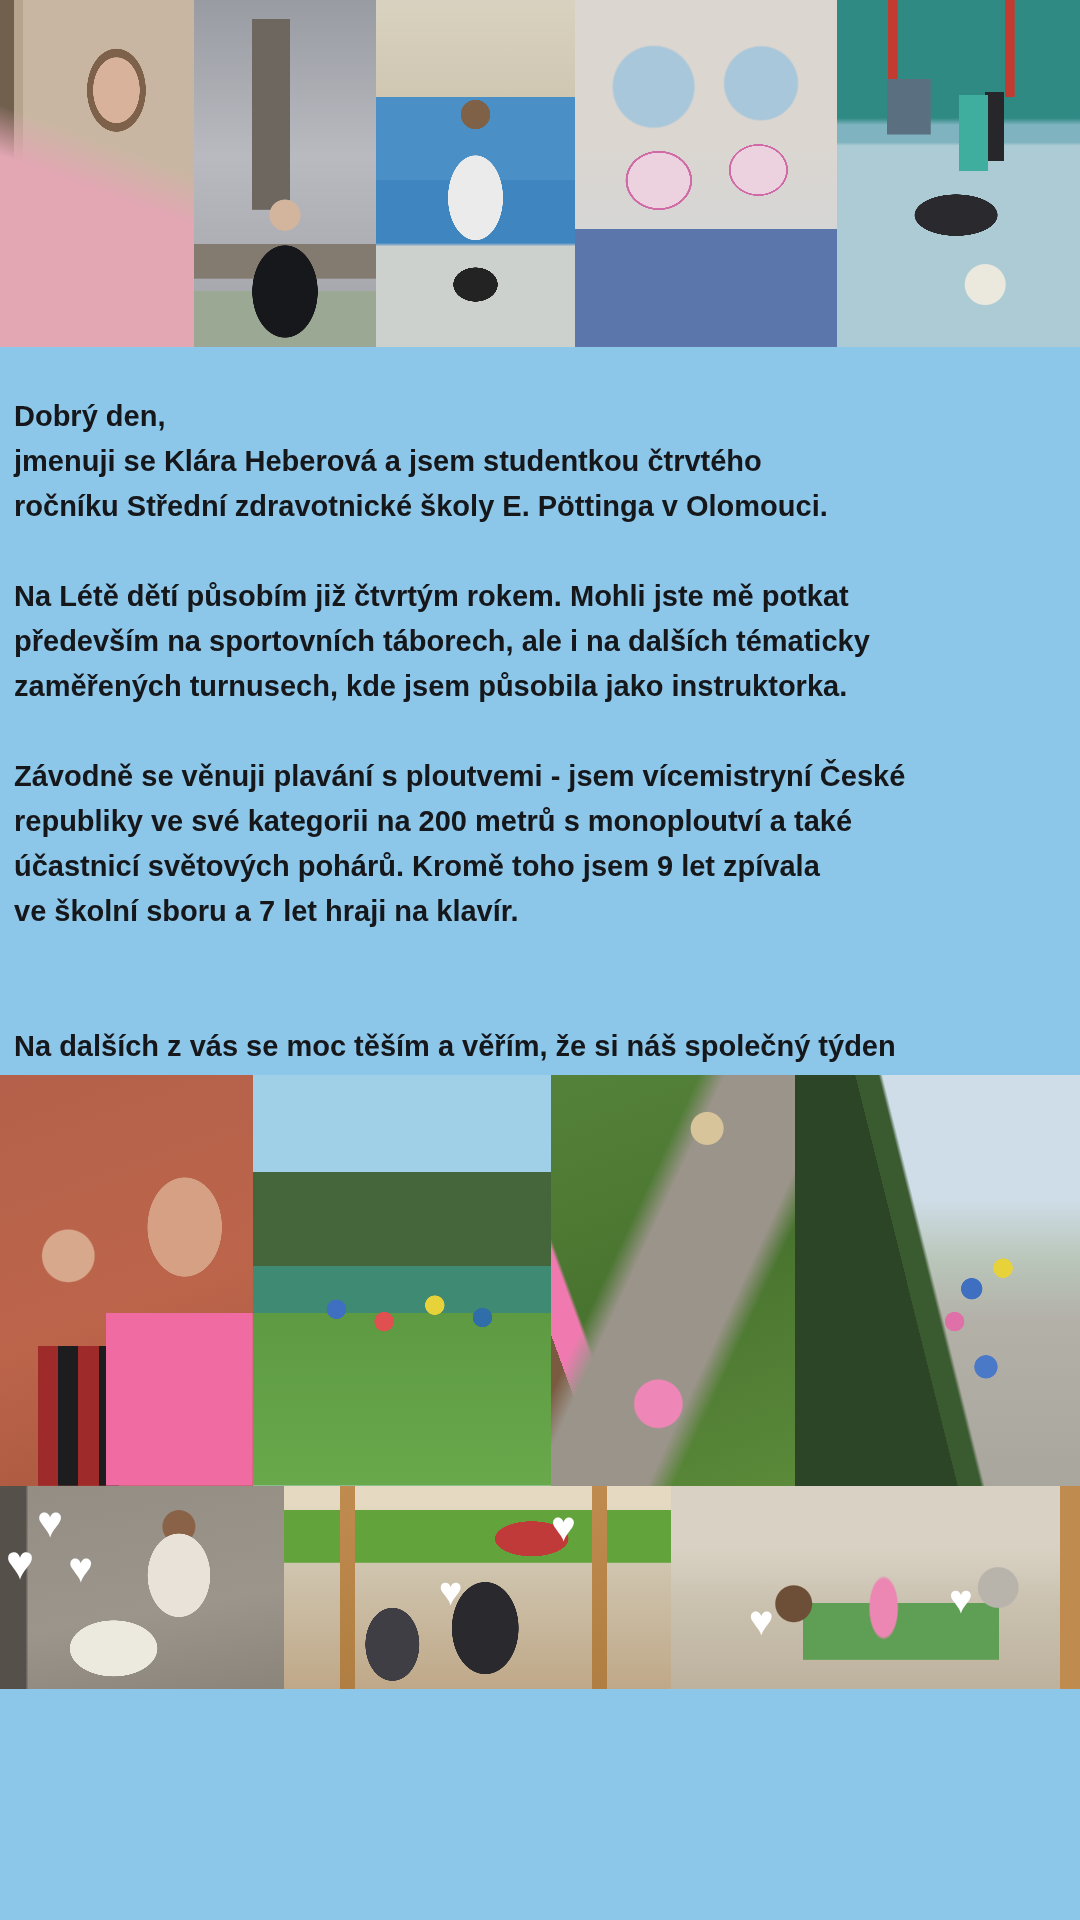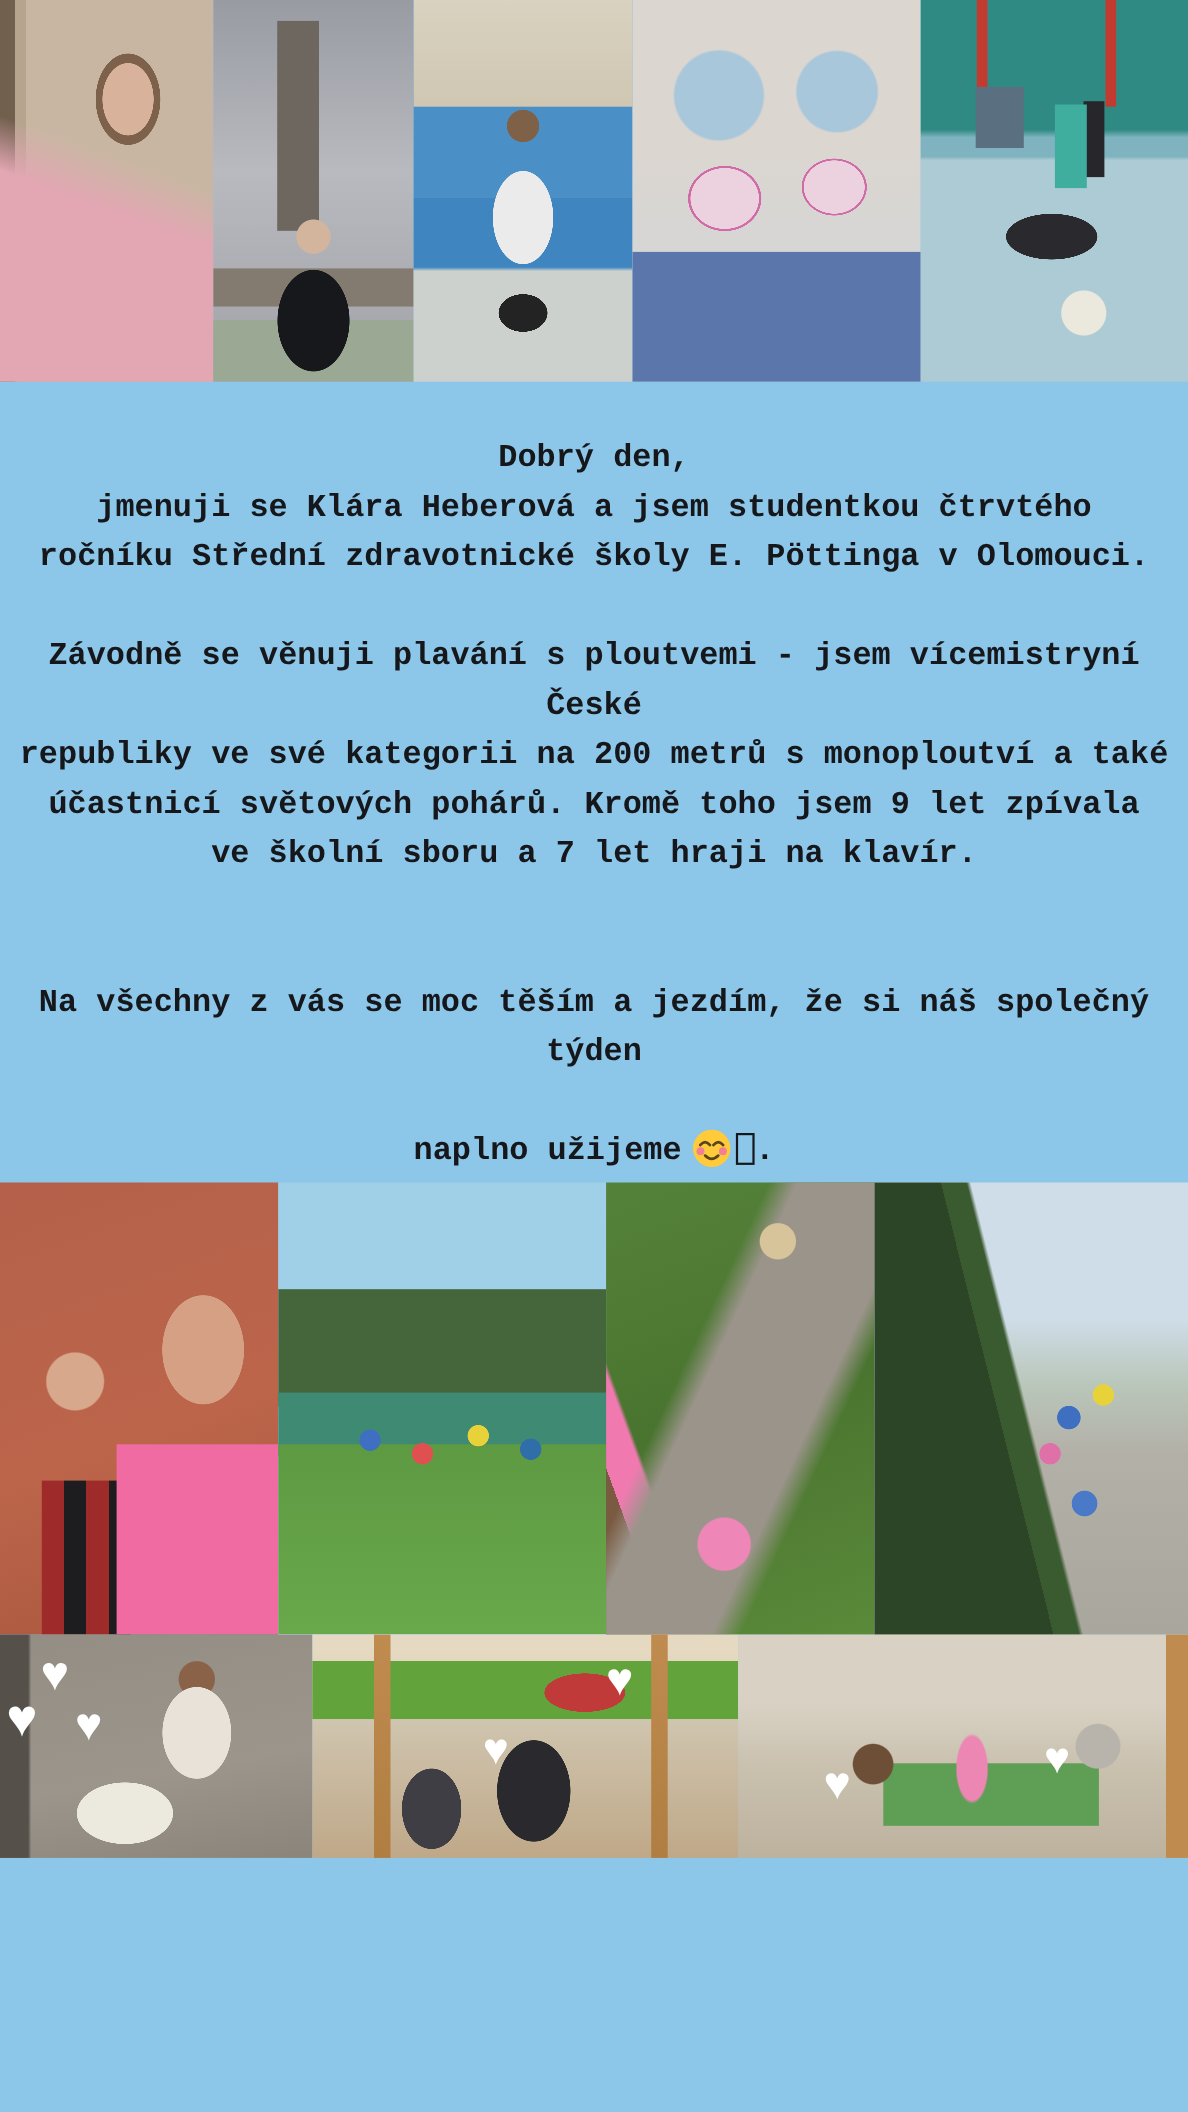--- a/index.html
+++ b/index.html
@@ -115,23 +115,22 @@
   .h3{left:24%;top:30%;font-size:42px;}
   .h4{left:69%;top:10%;font-size:42px;}
   .h5{left:40%;top:42%;font-size:40px;}
   .h6{left:19%;top:56%;font-size:42px;}
   .h7{left:68%;top:46%;font-size:40px;}
 
   
   .text-section{
     height:728px;box-sizing:border-box;
     padding:47px 14px 0;
-    text-align:center;
+    text-align:left;
     color:#16171b;
-    font-family:Liberation Mono, monospace;
   }
   .para{
     margin:0 0 45px;
     font-size:29px;line-height:45px;font-weight:700;
     white-space:pre-line;
   }
   .para:last-child{margin-bottom:0;}
   .emoji{vertical-align:-8px;margin-left:9px;}
   .tofu{
     display:inline-block;width:17px;height:29px;
@@ -149,26 +148,29 @@
     <div class="ph t2" title="Girl in black winter coat and beanie in front of Big Ben under a cloudy sky"></div>
     <div class="ph t3" title="Swimmer in white t-shirt with medal and trophy beside an indoor pool"></div>
     <div class="ph t4" title="Two people in blue surgical caps, pink patterned face masks and blue gowns"></div>
     <div class="ph t5" title="Overhead view of pool deck with swimmer in black suit raising a teal monofin, white bowl and starting block"></div>
   </div>
 
   <div class="text-section">
     <p class="para">Dobrý den,
 jmenuji se Klára Heberová a jsem studentkou čtrvtého
 ročníku Střední zdravotnické školy E. Pöttinga v Olomouci.</p>
+    <p class="para">Na Létě dětí působím již čtvrtým rokem. Mohli jste mě potkat
+především na sportovních táborech, ale i na dalších tématicky
+zaměřených turnusech, kde jsem působila jako instruktorka.</p>
     <p class="para">Závodně se věnuji plavání s ploutvemi - jsem vícemistryní České
 republiky ve své kategorii na 200 metrů s monoploutví a také
 účastnicí světových pohárů. Kromě toho jsem 9 let zpívala
 ve školní sboru a 7 let hraji na klavír.</p>
     <p class="para">
-      <span style="display: block;">Na všechny z vás se moc těším a jezdím, že si náš společný týden</span>
+      <span style="display: block;">Na dalších z vás se moc těším a věřím, že si náš společný týden</span>
       <span>naplno užijeme</span><svg class="emoji" width="36" height="36" viewBox="0 0 36 36" aria-hidden="true">
         <circle cx="18" cy="18" r="17" fill="#ffcb3a"></circle>
         <path d="M7.5 15 q4.5 -5.5 9 0" stroke="#5a4420" stroke-width="2.4" fill="none" stroke-linecap="round"></path>
         <path d="M19.5 15 q4.5 -5.5 9 0" stroke="#5a4420" stroke-width="2.4" fill="none" stroke-linecap="round"></path>
         <circle cx="7.8" cy="20.5" r="3.6" fill="#f2779f" opacity="0.9"></circle>
         <circle cx="28.2" cy="20.5" r="3.6" fill="#f2779f" opacity="0.9"></circle>
         <path d="M12 24.5 q6 6 12 0" stroke="#5a4420" stroke-width="2.4" fill="none" stroke-linecap="round"></path>
       </svg><span class="tofu"></span><span>.</span>
     </p>
   </div>

